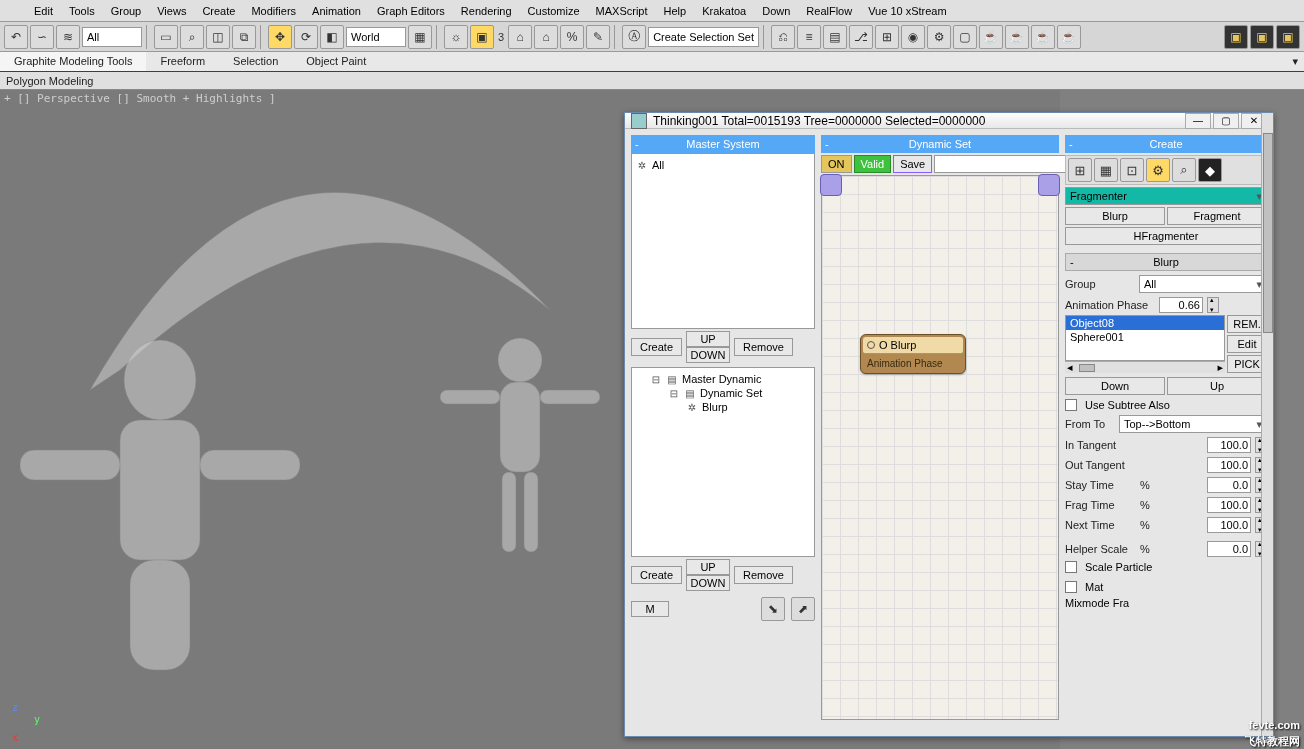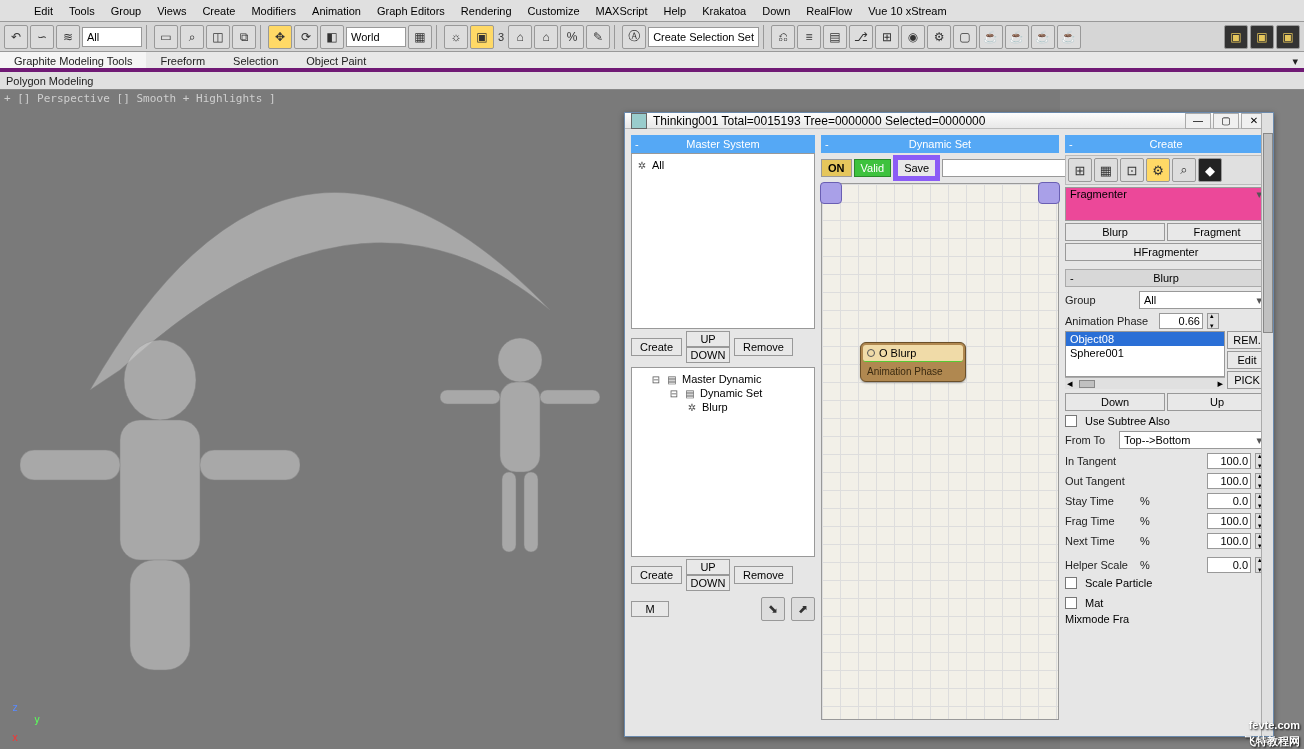--- a/index.html
+++ b/index.html
@@ -7,21 +7,21 @@
 
 .menubar { background: #e0e0e0; height: 22px; display: flex; align-items: center; padding-left: 26px; border-bottom: 1px solid #999; }
 .menubar span { padding: 3px 8px; cursor: default; color: #000; }
 
 .toolbar { background: #d6d6d6; height: 30px; display: flex; align-items: center; padding: 0 4px; gap: 2px; border-bottom: 1px solid #999; }
 .tool-icon { width: 24px; height: 24px; background: #ddd; border: 1px solid #999; display: inline-flex; align-items: center; justify-content: center; font-size: 12px; color: #333; border-radius: 2px; }
 .tool-icon.active { background: #ffd966; }
 .tool-sep { width: 4px; height: 24px; border-left: 1px solid #999; margin: 0 2px; }
 .tool-dropdown { height: 20px; background: #fff; border: 1px solid #999; padding: 0 4px; display: inline-flex; align-items: center; min-width: 60px; font-size: 11px; }
 
-.ribbon-tabs { background: #e8e8e8; height: 20px; display: flex; border-bottom: 4px solid #701a75; }
+.ribbon-tabs { background: #e8e8e8; height: 20px; display: flex; border-bottom: 1px solid #701a75; }
 .ribbon-tabs span { padding: 3px 14px; color: #222; }
 .ribbon-tabs span.active { background: #f5f5f5; }
 
 .subribbon { background: #e0e0e0; height: 18px; padding-left: 6px; font-size: 11px; line-height: 18px; color: #222; border-bottom: 1px solid #888; }
 
 .viewport { position: absolute; left: 0; top: 90px; width: 1060px; height: 659px; background: #7a7a7a; }
 .viewport-label { position: absolute; top: 2px; left: 4px; font-family: monospace; font-size: 11px; color: #cfcfcf; }
 .viewport-stats { position: absolute; top: 30px; left: 6px; font-family: monospace; font-size: 11px; color: #e5c65c; line-height: 14px; }
 .axis-gizmo { position: absolute; bottom: 6px; left: 6px; width: 40px; height: 40px; }
 .axis-x { position: absolute; bottom: 0; left: 6px; color: #ff3030; font-family: monospace; font-size: 10px; }
@@ -61,42 +61,42 @@
 .tree2 .tree-item.lv1 { padding-left: 14px; }
 .tree2 .tree-item.lv2 { padding-left: 32px; }
 .tree2 .tree-item.lv3 { padding-left: 50px; }
 
 .m-row { display: flex; gap: 6px; align-items: center; margin-top: 6px; }
 .m-row .spacer { flex: 1; }
 
 
 .tp-mid { width: 244px; padding: 6px 6px 6px 0; display: flex; flex-direction: column; }
 .dyn-header-row { display: flex; gap: 2px; align-items: center; margin-top: 2px; }
-.on-btn { background: #e5c65c; border: 1px solid #999; padding: 2px 6px; font-size: 11px; font-weight: bold; }
+.on-btn { background: #e5c65c; border: 1px solid #999; padding: 2px 6px; font-size: 11px; }
 .valid-btn { background: #3ec23e; color: #fff; border: 1px solid #2a8a2a; padding: 2px 6px; font-size: 11px; }
-.save-btn { background: #e8e8e8; border: 5px solid #8b5cf6; padding: 2px 6px; font-size: 11px; }
+.save-btn { background: #e8e8e8; border: 1px solid #8b5cf6; padding: 2px 6px; font-size: 11px; }
 .save-input { background: #fff; border: 1px solid #999; height: 18px; flex: 1; }
 .minus-sq { width: 16px; height: 16px; background: #e8e8e8; border: 1px solid #999; display: flex; align-items: center; justify-content: center; }
 
 .node-canvas { position: relative; flex: 1; margin-top: 2px; background: #f2f0e8; background-image: linear-gradient(#ddd 1px, transparent 1px), linear-gradient(90deg, #ddd 1px, transparent 1px); background-size: 18px 18px; border: 1px solid #999; }
 .port-handle { position: absolute; width: 22px; height: 22px; background: #a9a0e8; border: 1px solid #6a5fb3; border-radius: 4px; top: -2px; }
 .port-left { left: -2px; } .port-right { right: -2px; }
 
 .node { position: absolute; left: 38px; top: 158px; width: 106px; background: #b08850; border: 1px solid #6a4f28; border-radius: 6px; box-shadow: 0 1px 2px rgba(0,0,0,.3); }
 .node-top { background: #f0dba8; border-bottom: 1px solid #5c3; margin: 2px; padding: 2px 4px; font-size: 11px; border-radius: 3px; display:flex; align-items:center; gap:4px;}
 .node-top .dot { width:8px;height:8px;border:1px solid #555;border-radius:50%; }
 .node-bottom { padding: 2px 6px 4px; font-size: 10px; color: #3a2a10; }
 
 
 .tp-right { flex: 1; padding: 6px 6px 6px 0; display: flex; flex-direction: column; gap: 2px; overflow:hidden; }
 .icon-row { display: flex; gap: 2px; background:#e0e0e0; padding:2px; border:1px solid #bbb; }
 .icon-row .tool-icon { width: 24px; height: 24px; font-size:13px;}
 .icon-row .tool-icon.black { background: #222; color: #fff; }
 
-.frag-dd { width: 100%; background: #ec4899; border: 1px solid #999; height: 34px; padding: 0 4px; display:flex; justify-content:space-between; }
+.frag-dd { width: 100%; background: #14b8a6; border: 1px solid #999; height: 18px; padding: 0 4px; display:flex; align-items:center; justify-content:space-between; }
 .frag-dd::after { content: "▾"; color:#555; }
 
 .two-btn { display: flex; gap: 2px; }
 .two-btn .btn { flex: 1; min-width: 0; }
 .wide-btn { width: 100%; }
 
 .panel-header.gray { background: #d8d8d8; color: #000; border:1px solid #aaa;}
 
 .param-row { display: flex; align-items: center; gap: 4px; margin-top: 2px; }
 .param-row label { flex: 0 0 70px; font-size: 11px; color: #222; }

